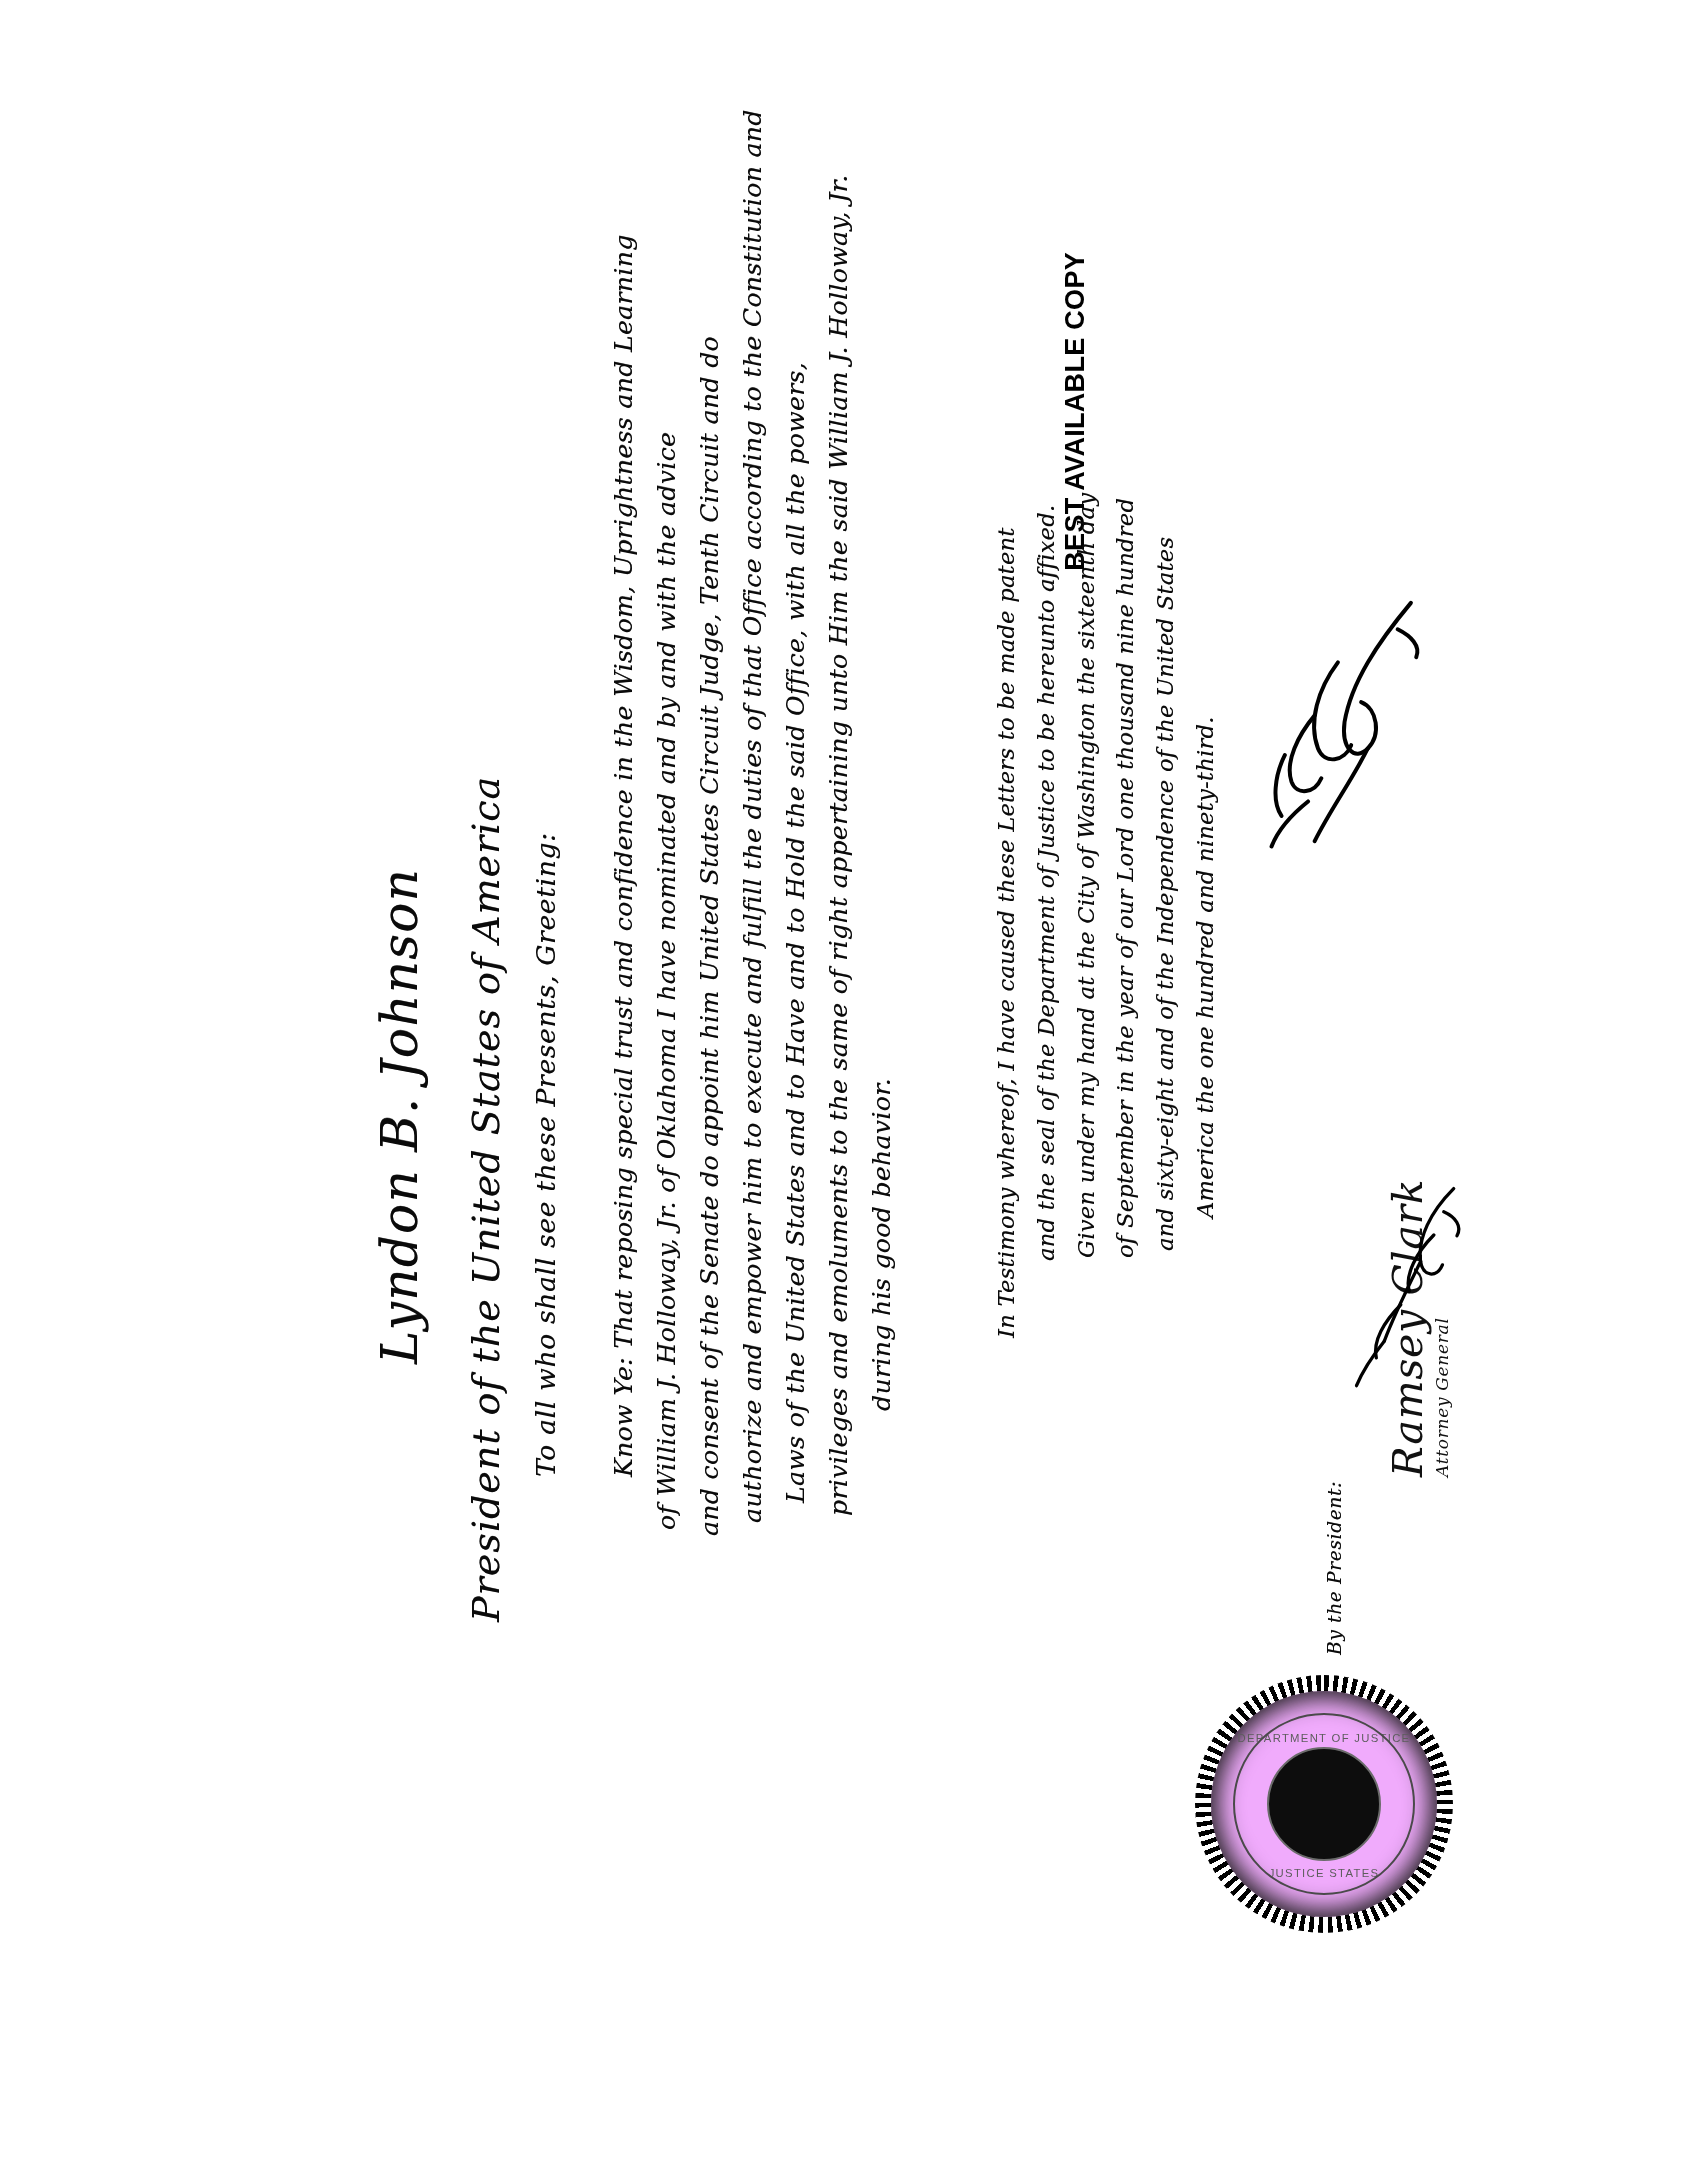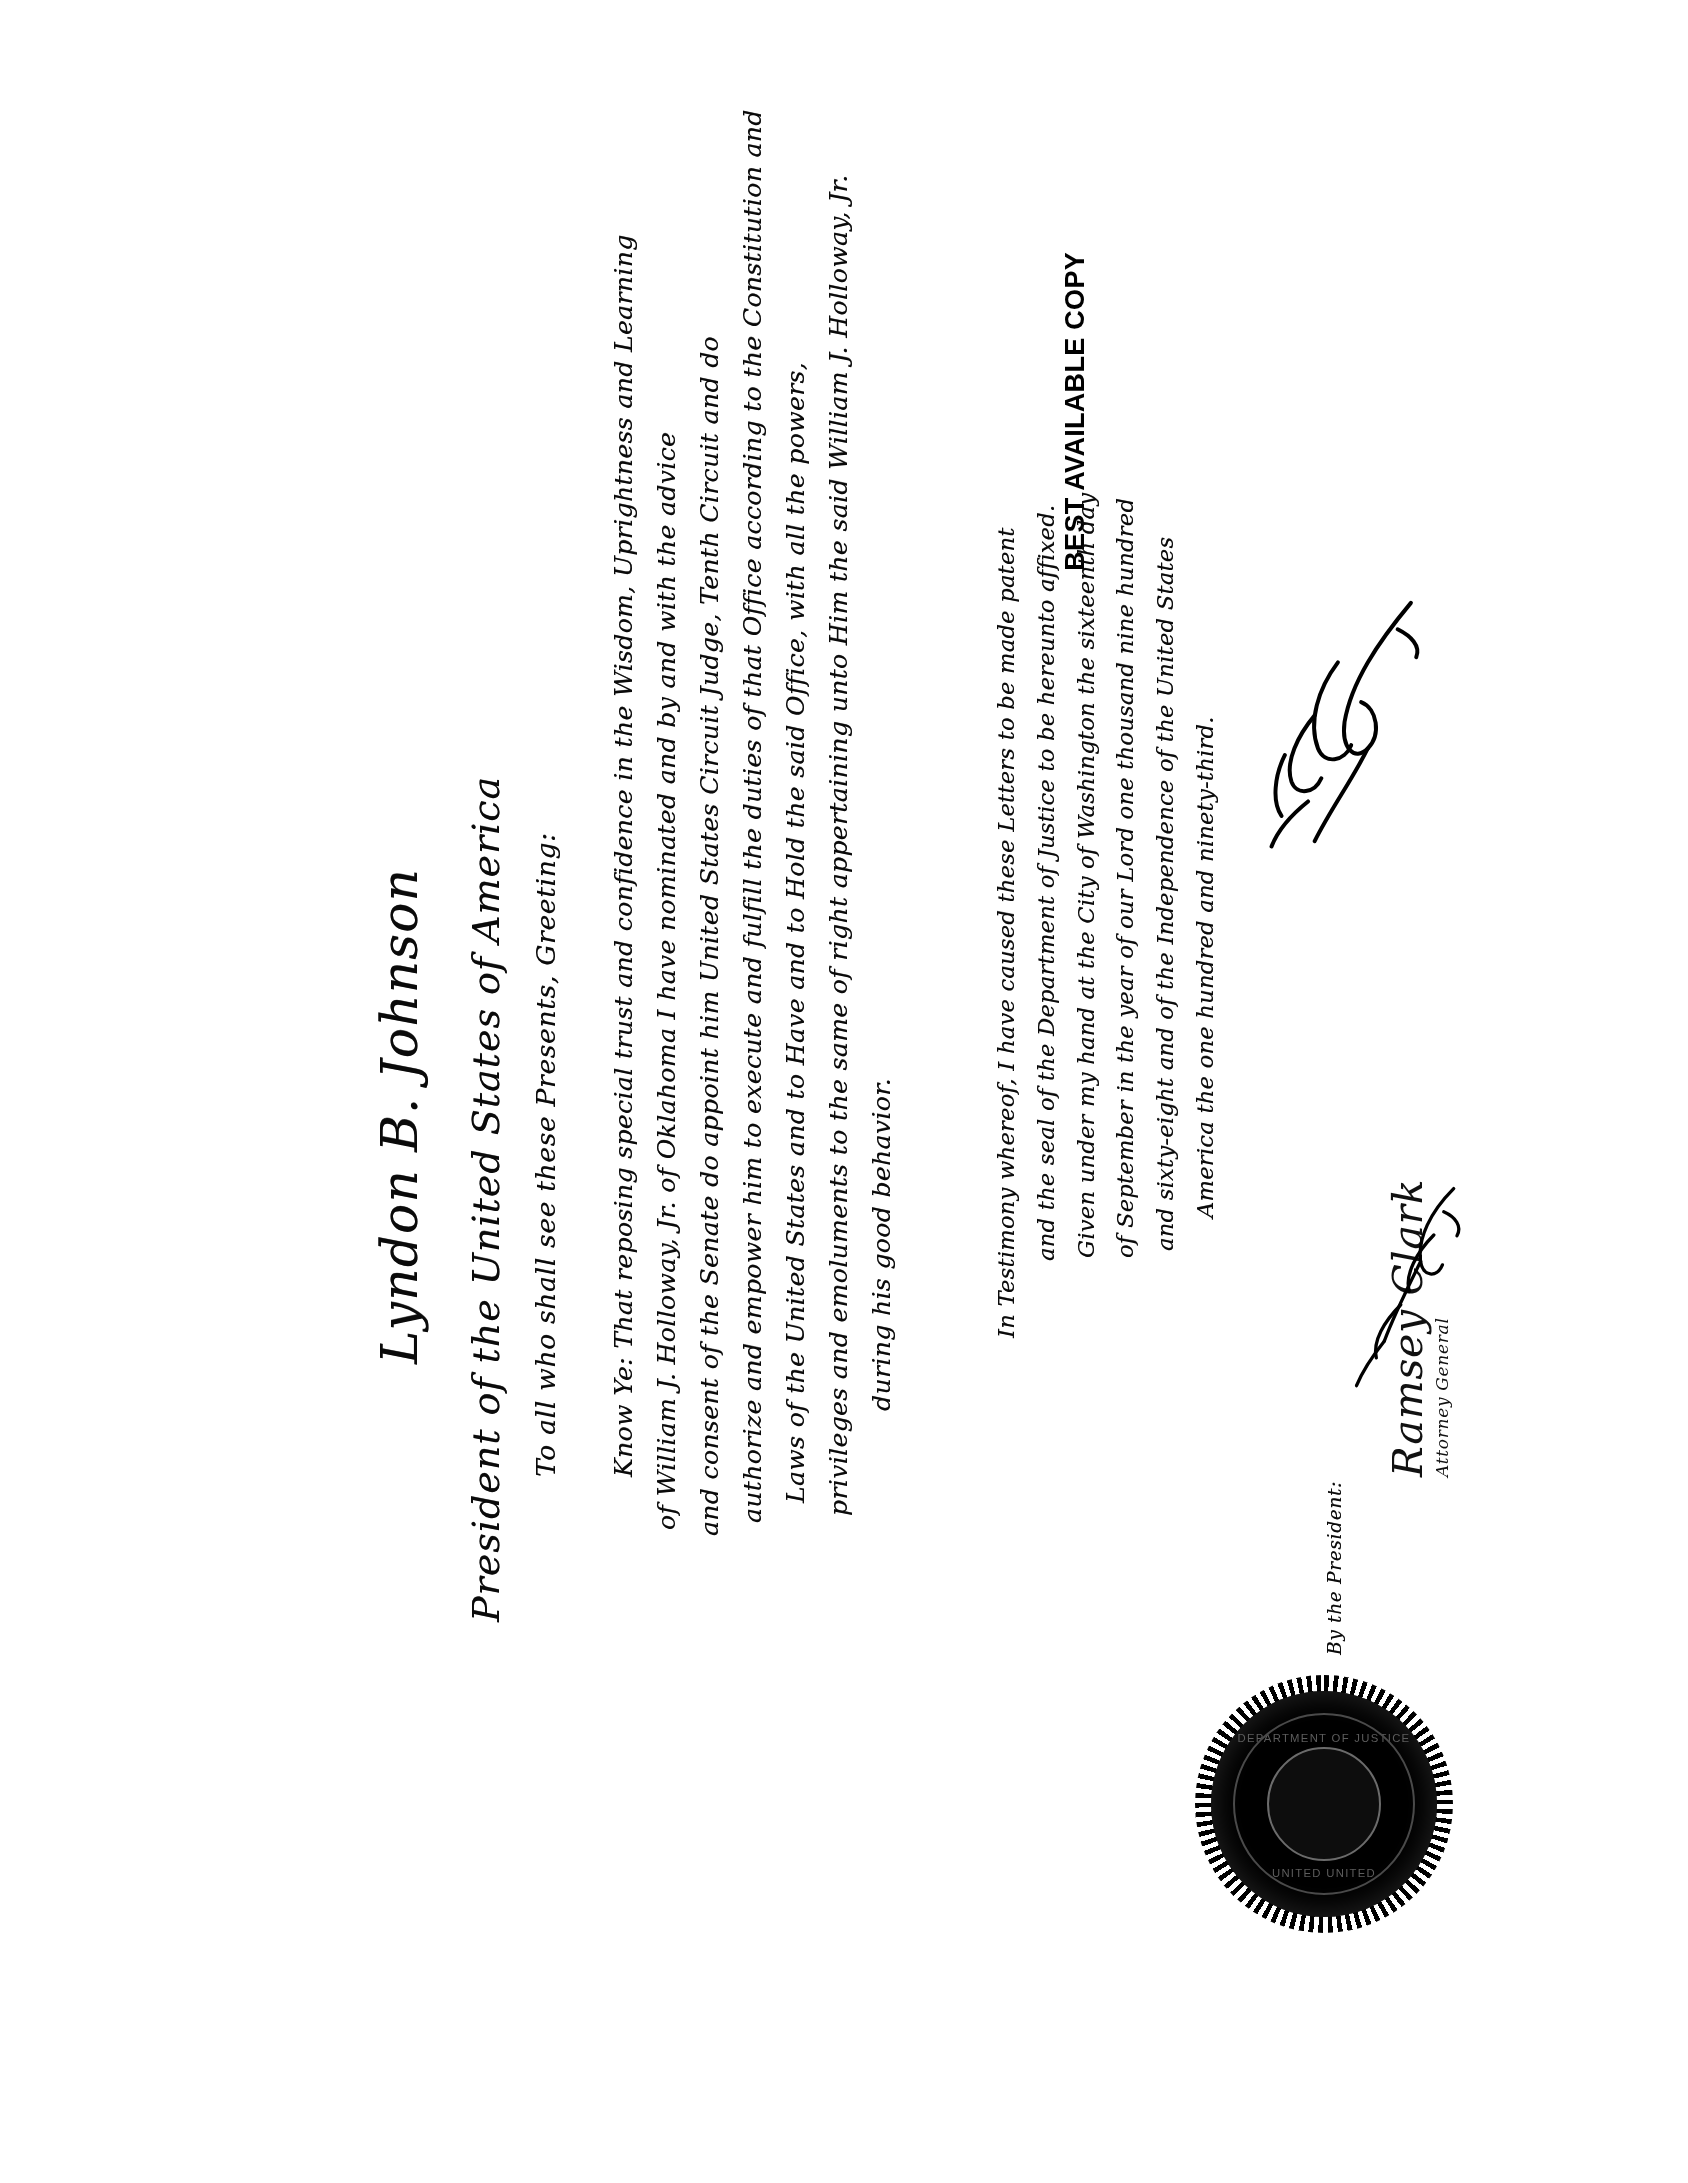--- a/index.html
+++ b/index.html
@@ -114,21 +114,21 @@
     background:
       repeating-conic-gradient(#000 0deg 2.2deg, #ffffff 2.2deg 4.4deg);
   }
   #great-seal .seal-disc {
     position: absolute;
     left: 16px;
     top: 16px;
     right: 16px;
     bottom: 16px;
     border-radius: 50%;
-    background: #000000;
+    background: #f0abfc;
     box-shadow: inset 0 0 24px 6.6px #1c1c1c;
   }
   #great-seal .seal-inner-ring {
     position: absolute;
     left: 38px;
     top: 38px;
     right: 38px;
     bottom: 38px;
     border-radius: 50%;
     border: 2.6px solid #4a4a4a;
@@ -275,20 +275,20 @@
         <path d="M70 255 C 50 280, 35 305, 28 322"></path>
         <path d="M160 60 C 178 68, 188 82, 180 96"></path>
       </g>
     </svg>
   </div>
 
   <div id="great-seal">
     <div class="seal-ring"></div>
     <div class="seal-disc">
       <div class="seal-text-top">DEPARTMENT OF JUSTICE</div>
-      <div class="seal-text-bottom">UNITED UNITED</div>
+      <div class="seal-text-bottom">JUSTICE STATES</div>
     </div>
     <div class="seal-inner-ring"></div>
     <div class="seal-core"></div>
   </div>
 
 </div>
 
 
 </body></html>

